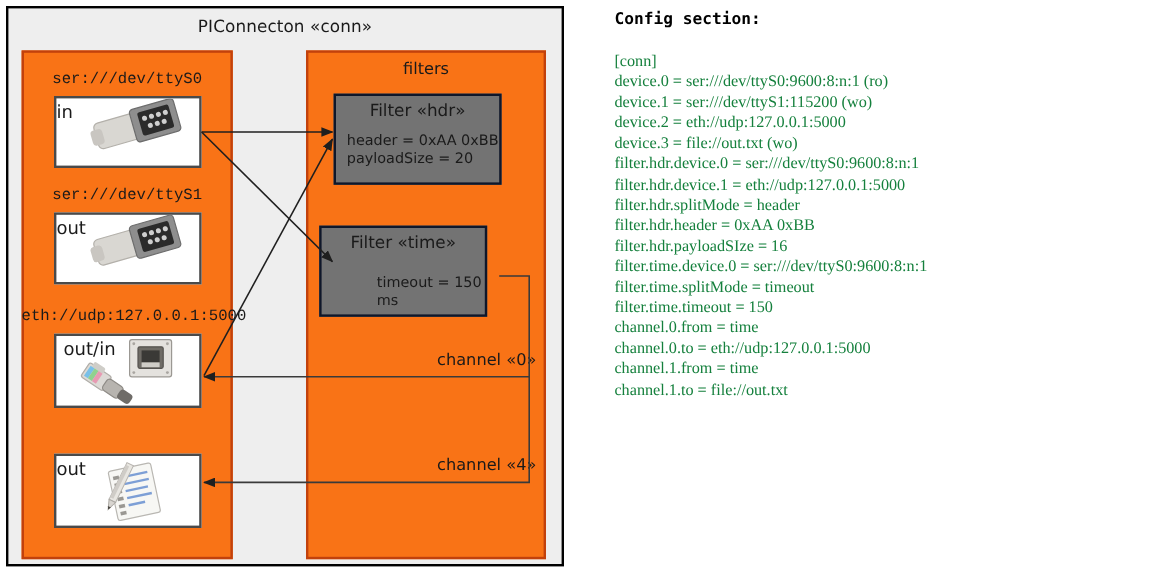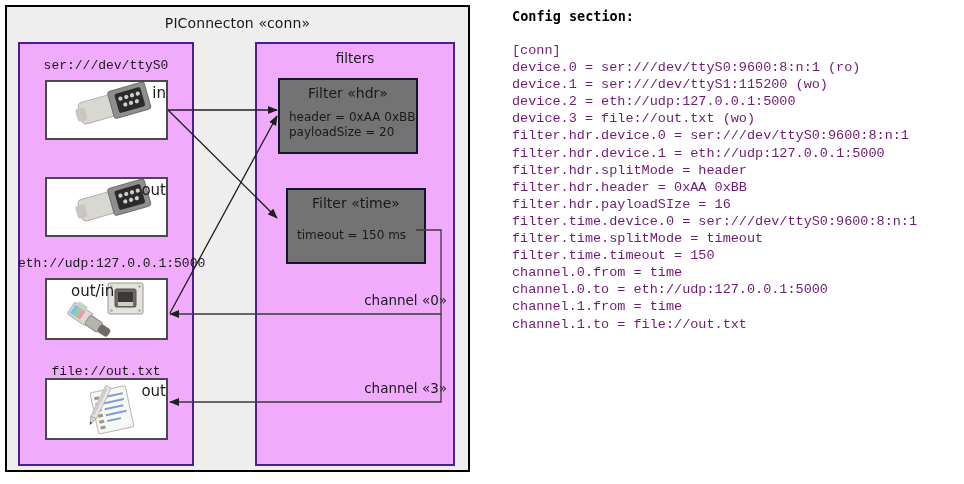--- a/index.html
+++ b/index.html
@@ -11,42 +11,42 @@
   .outer-box{
     position:absolute;left:5px;top:5px;width:465px;height:467px;
     background:#eeeeee;border:2px solid #000000;box-sizing:border-box;
   }
   .outer-title{
     position:absolute;left:0;top:8px;width:100%;text-align:center;
     font-size:14px;color:#1a1a1a;letter-spacing:.1px;
   }
 
   .panel{
-    position:absolute;background:#f0abfc;border:2px solid #4c1d95;box-sizing:border-box;
+    position:absolute;background:#f97316;border:2px solid #c2410c;box-sizing:border-box;
   }
   .panel-title{
     position:absolute;left:0;top:6px;width:100%;text-align:center;
     font-size:13.5px;color:#1a1a1a;
   }
 
   #devices-panel{left:18px;top:42px;width:176px;height:424px;}
   #filters-panel{left:255px;top:42px;width:200px;height:424px;}
 
   .dev-label{
     position:absolute;text-align:center;font-size:13px;color:#1a1a1a;white-space:nowrap;font-family:Liberation Mono, monospace;
   }
   .dev-box{
     position:absolute;background:#ffffff;border:2px solid #4a4a4a;box-sizing:border-box;
     overflow:hidden;
   }
   .dev-io{
-    position:absolute;left:0;top:2px;width:100%;text-align:right;
+    position:absolute;left:0;top:2px;width:100%;text-align:left;
     font-size:15px;color:#1a1a1a;z-index:3;
   }
-  .dev-io.left{text-align:left;padding-left:24px;width:auto;}
+  .dev-io.left{text-align:left;padding-left:6px;width:auto;}
 
   .filter-box{
     position:absolute;background:#737373;border:2px solid #0f172a;box-sizing:border-box;
   }
   .filter-title{
     position:absolute;left:0;top:5px;width:100%;text-align:center;
     font-size:14px;color:#1a1a1a;
   }
   .filter-props{
     position:absolute;left:9px;font-size:12px;color:#1a1a1a;line-height:15px;
@@ -61,22 +61,22 @@
   
   #config{
     position:absolute;left:478px;top:0;width:486px;height:484px;background:#ffffff;margin-left:28px;
   }
   #config-title{
     position:absolute;left:6px;top:8px;
     font-family:"DejaVu Sans Mono",monospace;font-weight:bold;font-size:13.5px;color:#000;
   }
   #config-body{
     position:absolute;left:6px;top:42px;
-    font-family:Liberation Mono, monospace;font-size:13.5px;line-height:17.1px;
-    color:#701a75;white-space:pre;
+    font-family:Liberation Serif, serif;font-size:13.5px;line-height:17.1px;
+    color:#15803d;white-space:pre;
   }
 </style>
 </head>
 <body>
 
 <div id="diagram">
 
   <div class="outer-box">
     <div class="outer-title">PIConnecton «conn»</div>
   </div>
@@ -96,20 +96,21 @@
         <circle cx="55" cy="15" r="2.1" fill="#cfcfcf"></circle>
           <circle cx="61" cy="15" r="2.1" fill="#cfcfcf"></circle>
         <circle cx="46" cy="22" r="2.1" fill="#cfcfcf"></circle>
           <circle cx="52" cy="22" r="2.1" fill="#cfcfcf"></circle>
         <circle cx="58" cy="22" r="2.1" fill="#cfcfcf"></circle>
         <rect x="-4" y="13" width="10" height="13" rx="3" fill="#c9c6c1"></rect>
       </g>
     </svg>
   </div>
 
+  <div class="dev-label" style="left:18px;top:155px;width:176px;">ser:///dev/ttyS1</div>
   <div class="dev-box" style="left:45px;top:177px;width:123px;height:60px;">
     <div class="dev-io">out</div>
     <svg width="123" height="60" viewBox="0 0 123 60" style="position:absolute;left:0;top:0;">
       <g transform="translate(28,14) rotate(-16)">
         <rect x="0" y="8" width="36" height="22" rx="4" fill="#d9d7d2" stroke="#b3b0aa" stroke-width="1"></rect>
         <rect x="32" y="5" width="38" height="28" rx="3" fill="#8e8e8e" stroke="#6d6d6d" stroke-width="1"></rect>
         <rect x="38" y="9" width="27" height="20" rx="2" fill="#2b2b2b"></rect>
         <circle cx="43" cy="15" r="2.1" fill="#cfcfcf"></circle>
           <circle cx="49" cy="15" r="2.1" fill="#cfcfcf"></circle>
         <circle cx="55" cy="15" r="2.1" fill="#cfcfcf"></circle>
@@ -139,21 +140,20 @@
         <rect x="3" y="-3" width="11" height="5" rx="1.5" fill="#cfcdc8"></rect>
         <rect x="2" y="2" width="4" height="10" fill="#79c0e8"></rect>
         <rect x="6" y="2" width="4" height="10" fill="#8fd18f"></rect>
         <rect x="10" y="2" width="4" height="10" fill="#e79ab2"></rect>
         <rect x="20" y="2" width="16" height="11" rx="3" fill="#b7b4af" stroke="#8e8b86" stroke-width="1"></rect>
         <rect x="34" y="3" width="12" height="9" rx="3" fill="#6f6c68"></rect>
       </g>
     </svg>
   </div>
 
-  <div class="dev-label" style="left:18px;top:364px;width:176px;">file://out.txt</div>
   <div class="dev-box" style="left:45px;top:378px;width:123px;height:62px;">
     <div class="dev-io">out</div>
     <svg width="123" height="62" viewBox="0 0 123 62" style="position:absolute;left:0;top:0;">
       <g transform="translate(43,13) rotate(-12)">
         <rect x="0" y="0" width="36" height="42" rx="2" fill="#f7f7f4" stroke="#b9b7b2" stroke-width="1"></rect>
         <g fill="#9a9893">
           <rect x="3" y="5" width="5" height="3"></rect>
             <rect x="3" y="11" width="5" height="3"></rect>
           <rect x="3" y="17" width="5" height="3"></rect>
             <rect x="3" y="23" width="5" height="3"></rect>
@@ -180,27 +180,27 @@
   <div class="panel" id="filters-panel">
     <div class="panel-title">filters</div>
   </div>
 
   <div class="filter-box" style="left:278px;top:78px;width:140px;height:76px;">
     <div class="filter-title">Filter «hdr»</div>
     <div class="filter-props" style="top:30px;">header = 0xAA 0xBB</div>
     <div class="filter-props" style="top:45px;">payloadSize = 20</div>
   </div>
 
-  <div class="filter-box" style="left:286px;top:188px;width:140px;height:76px;">
+  <div class="filter-box" style="left:266px;top:188px;width:140px;height:76px;">
     <div class="filter-title">Filter «time»</div>
-    <div class="filter-props" style="top:38px;">timeout = 150 ms</div>
+    <div class="filter-props" style="top:38px;margin-left:37px;">timeout = 150 ms</div>
   </div>
 
   <div class="chan-label" style="left:255px;top:292px;width:176px;">channel «0»</div>
-  <div class="chan-label" style="left:255px;top:380px;width:176px;">channel «3»</div>
+  <div class="chan-label" style="left:255px;top:380px;width:176px;">channel «4»</div>
 
   <svg class="overlay">
     <defs>
       <marker id="ah" markerWidth="10" markerHeight="8" refX="9.2" refY="4" orient="auto" markerUnits="userSpaceOnUse">
         <path d="M0,0 L10,4 L0,8 z" fill="#1f1f1f"></path>
       </marker>
     </defs>
     <g stroke="#1f1f1f" stroke-width="1.3" fill="none" marker-end="url(#ah)">
 
       <line x1="168" y1="110" x2="277" y2="110"></line>

